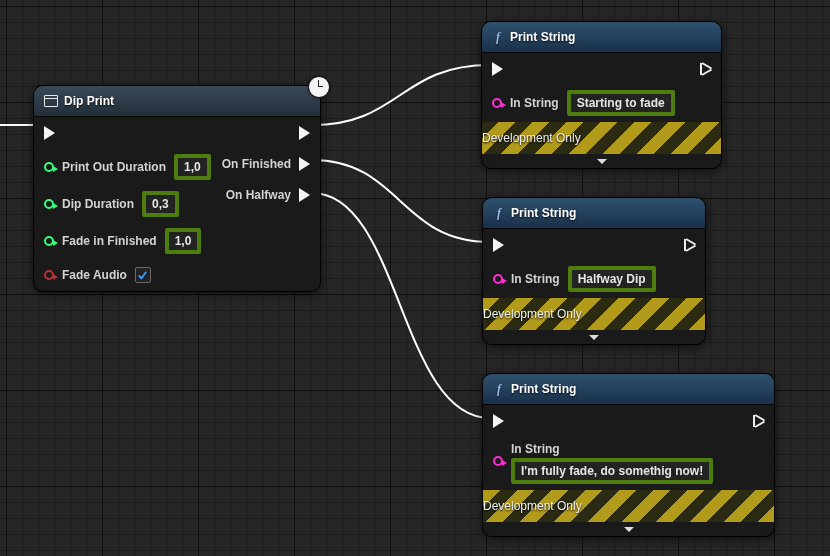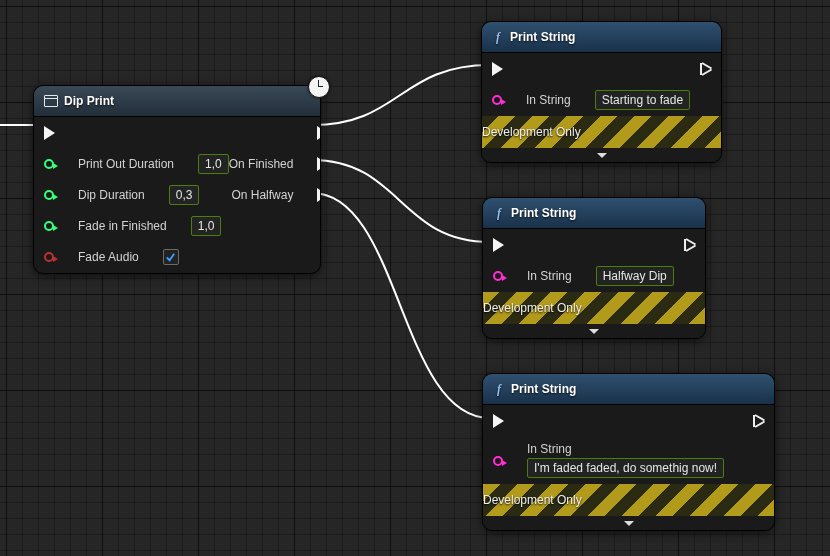--- a/index.html
+++ b/index.html
@@ -99,27 +99,27 @@
     width: 5px; height: 1px;
     background: #222;
   }
   .body {
     padding: 6px 10px;
     display: flex;
     justify-content: space-between;
   }
   .col { display: flex; flex-direction: column; gap: 11px; }
   .col.right { align-items: flex-end; text-align: right;}
-  .row { display: flex; align-items: center; gap: 24px; min-height: 20px; }
+  .row { display: flex; align-items: center; gap: 8px; min-height: 20px; font-weight: bold; }
   .row.right { flex-direction: row-reverse; }
   .label { white-space: nowrap; color: #d3d3d3; }
   .valbox {
     display: inline-block;
     padding: 1px 6px;
-    border: 1px solid #4d7c0f;
+    border: 4px solid #4d7c0f;
     border-radius: 2px;
     background: #232323;
     color: #e6e6e6;
     line-height: 16px;
     min-height: 16px;
   }
   .checkbox {
     width: 14px; height: 14px;
     border: 1px solid #6b6b6b;
     border-radius: 2px;
@@ -339,21 +339,21 @@
   </div>
   <div class="body">
     <div class="col">
       <div class="row">
             <span class="exec filled"></span>
           </div>
       <div class="row" style="align-items:flex-start;">
         <span class="pin-circle pin-magenta" style="margin-top:14px;"></span>
         <span style="display:flex; flex-direction:column; gap:2px;">
           <span class="label">In String</span>
-          <span class="valbox">I'm faded faded, do somethig now!</span>
+          <span class="valbox">I'm fully fade, do somethig now!</span>
         </span>
       </div>
     </div>
     <div class="col right">
       <div class="row right">
             <span class="exec hollow"></span>
           </div>
     </div>
   </div>
   <div class="stripes">

